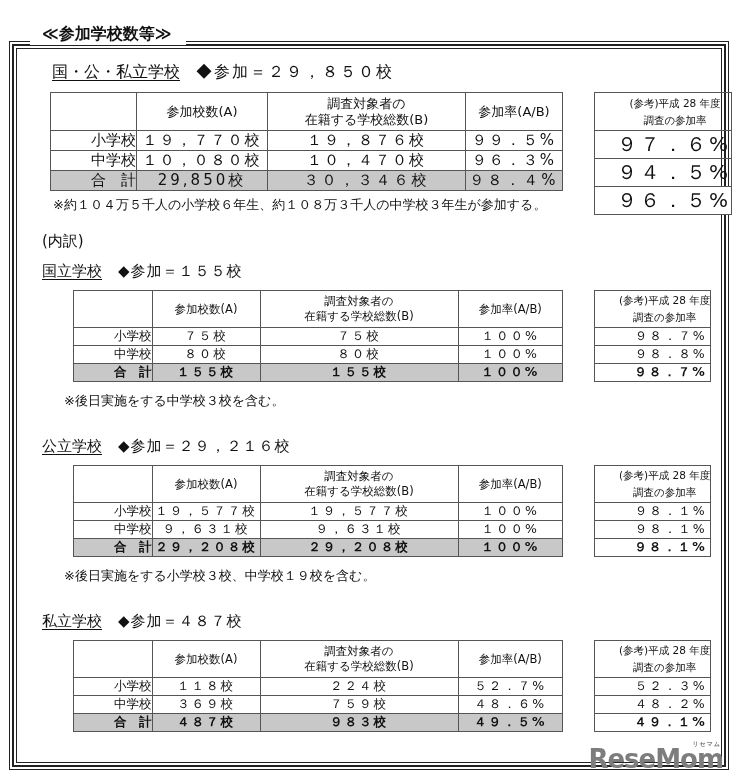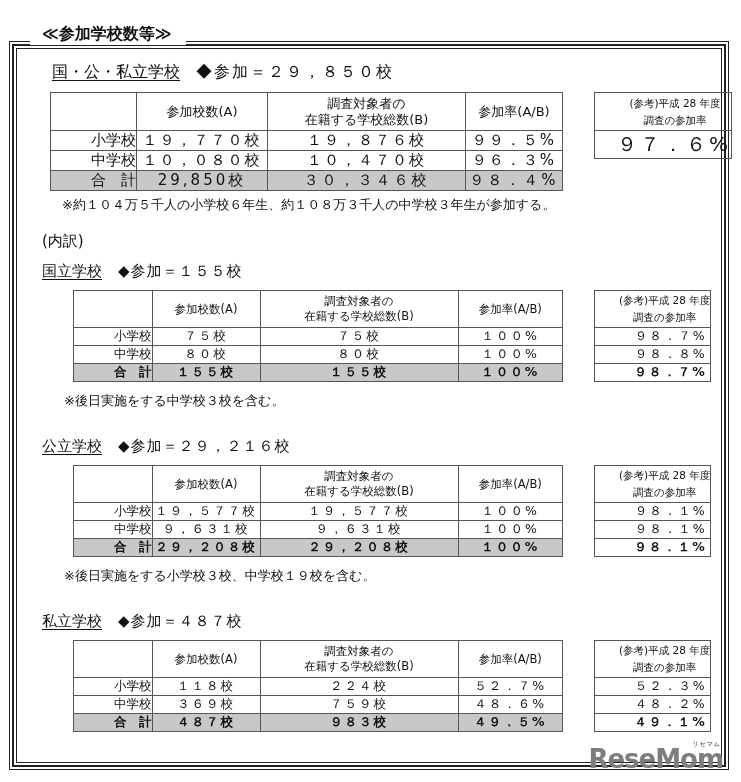--- a/index.html
+++ b/index.html
@@ -74,23 +74,29 @@
 </tbody>
   </table>
 <table class="t-main ref" style="left:594px; top:92px; width:115px;">
   <tbody>
       <tr class="hdr">
     <td><span>(参考)平成 28 年度</span><br><span>調査の参加率</span></td>
   </tr>
   <tr class="row">
         <td>９７．６%</td>
       </tr>
-</tbody>
-  </table>
-<div class="note" style="left:62px; top:196px;">※約１０４万５千人の小学校６年生、約１０８万３千人の中学校３年生が参加する。</div>
+  <tr class="row">
+        <td>９４．５%</td>
+      </tr>
+  <tr class="row total">
+        <td>９６．５%</td>
+      </tr>
+</tbody>
+  </table>
+<div class="note" style="left:53px; top:196px;">※約１０４万５千人の小学校６年生、約１０８万３千人の中学校３年生が参加する。</div>
 
 <div class="section-head" style="left:42px; top:232px;">(内訳)</div>
 
 <div class="section-head" style="left:42px; top:262px;">
   <span class="ul">国立学校</span><span class="lead">◆参加＝１５５校</span>
 </div>
 <table class="t-sub" style="left:73px; top:290px; width:490px;">
   <tbody>
       <tr class="hdr">
     <td style="width:68px;"></td>

